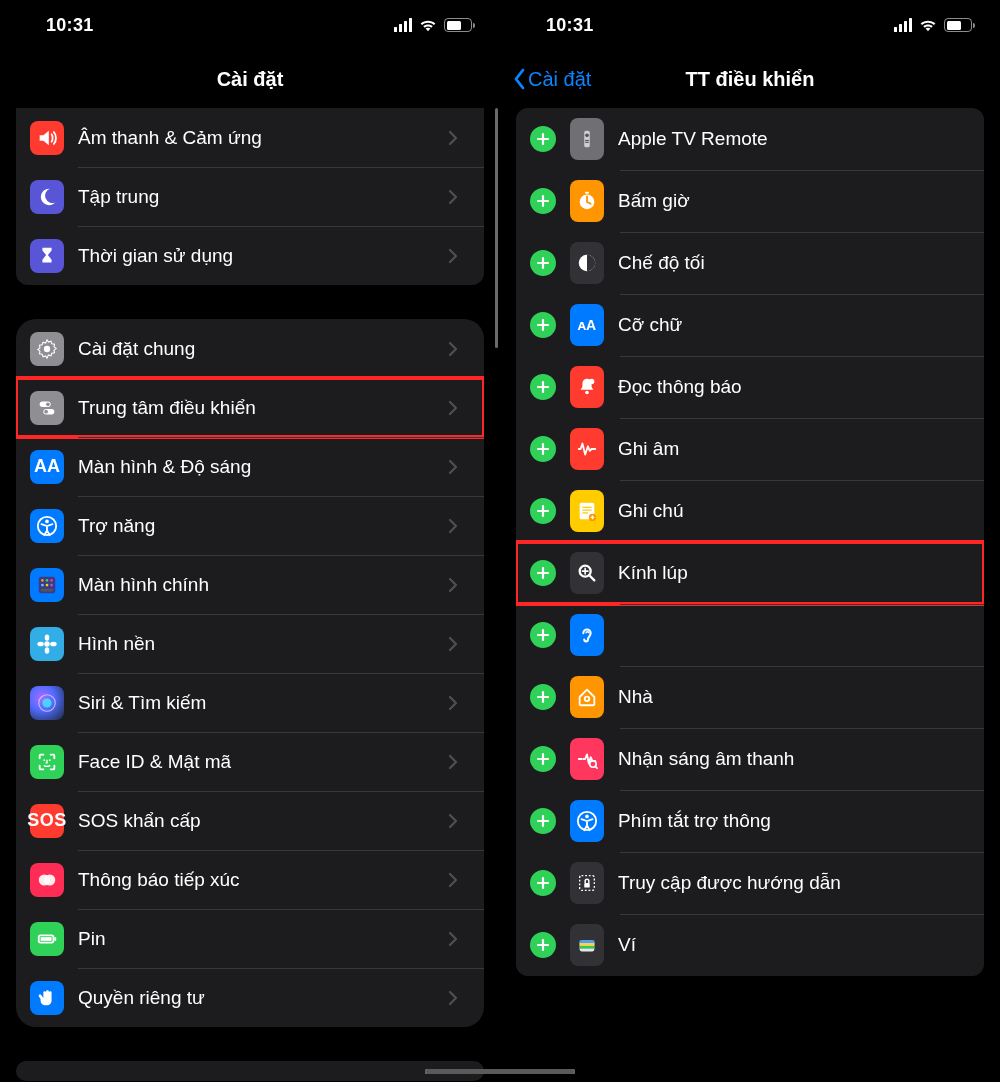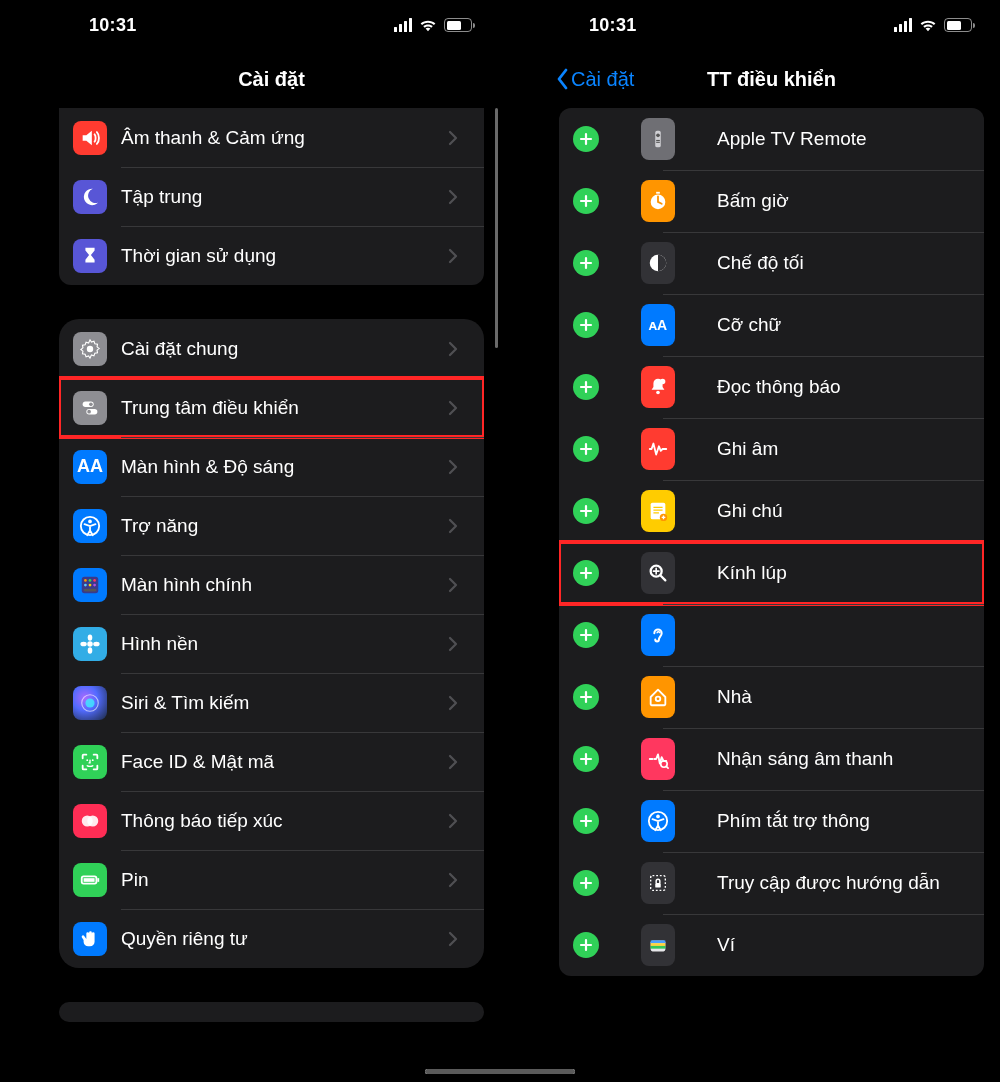--- a/index.html
+++ b/index.html
@@ -11,21 +11,20 @@
     height: 1082px;
     display: flex;
   }
   .phone {
     width: 500px;
     height: 1082px;
     background: #000;
     display: flex;
     flex-direction: column;
     overflow: hidden;
-    margin-left: 43px;
   }
   .status-bar {
     height: 50px;
     padding: 0 28px 0 46px;
     display: flex;
     align-items: center;
     justify-content: space-between;
     font-size: 18px;
     font-weight: 600;
     letter-spacing: 0.3px;
@@ -109,21 +108,20 @@
   .cc-group {
     background: #1c1c1e;
     border-radius: 12px;
     overflow: hidden;
   }
   .cc-row {
     display: flex; align-items: center;
     min-height: 59px;
     padding: 10px 14px;
     position: relative;
-    gap: 28px;
   }
   .cc-row:not(:last-child)::after {
     content: "";
     position: absolute;
     left: 104px; right: 0; bottom: 0;
     height: 0.5px;
     background: #38383a;
   }
   .add-btn {
     width: 26px; height: 26px;
@@ -346,20 +344,27 @@
               <circle cx="15" cy="10" r="1" fill="#fff"></circle>
               <path d="M12 10v3h-1M9 16c1 1 5 1 6 0" stroke="#fff" stroke-width="1.5" fill="none" stroke-linecap="round"></path>
             </svg>
           </div>
           <span class="label">Face ID &amp; Mật mã</span>
           <svg class="chev" viewBox="0 0 10 16">
             <path d="M2 2l6 6-6 6" stroke="#8e8e93" stroke-width="2.2" fill="none" stroke-linecap="round" stroke-linejoin="round"></path>
           </svg>
         </div>
         <div class="row">
+          <div class="icon bg-red txt-s">SOS</div>
+          <span class="label">SOS khẩn cấp</span>
+          <svg class="chev" viewBox="0 0 10 16">
+            <path d="M2 2l6 6-6 6" stroke="#8e8e93" stroke-width="2.2" fill="none" stroke-linecap="round" stroke-linejoin="round"></path>
+          </svg>
+        </div>
+        <div class="row">
           <div class="icon bg-dots">
             <svg viewBox="0 0 24 24" width="22" height="22">
               <circle cx="9" cy="12" r="6" fill="#fff" opacity="0.9"></circle>
               <circle cx="15" cy="12" r="6" fill="#fff" opacity="0.9"></circle>
             </svg>
           </div>
           <span class="label">Thông báo tiếp xúc</span>
           <svg class="chev" viewBox="0 0 10 16">
             <path d="M2 2l6 6-6 6" stroke="#8e8e93" stroke-width="2.2" fill="none" stroke-linecap="round" stroke-linejoin="round"></path>
           </svg>

